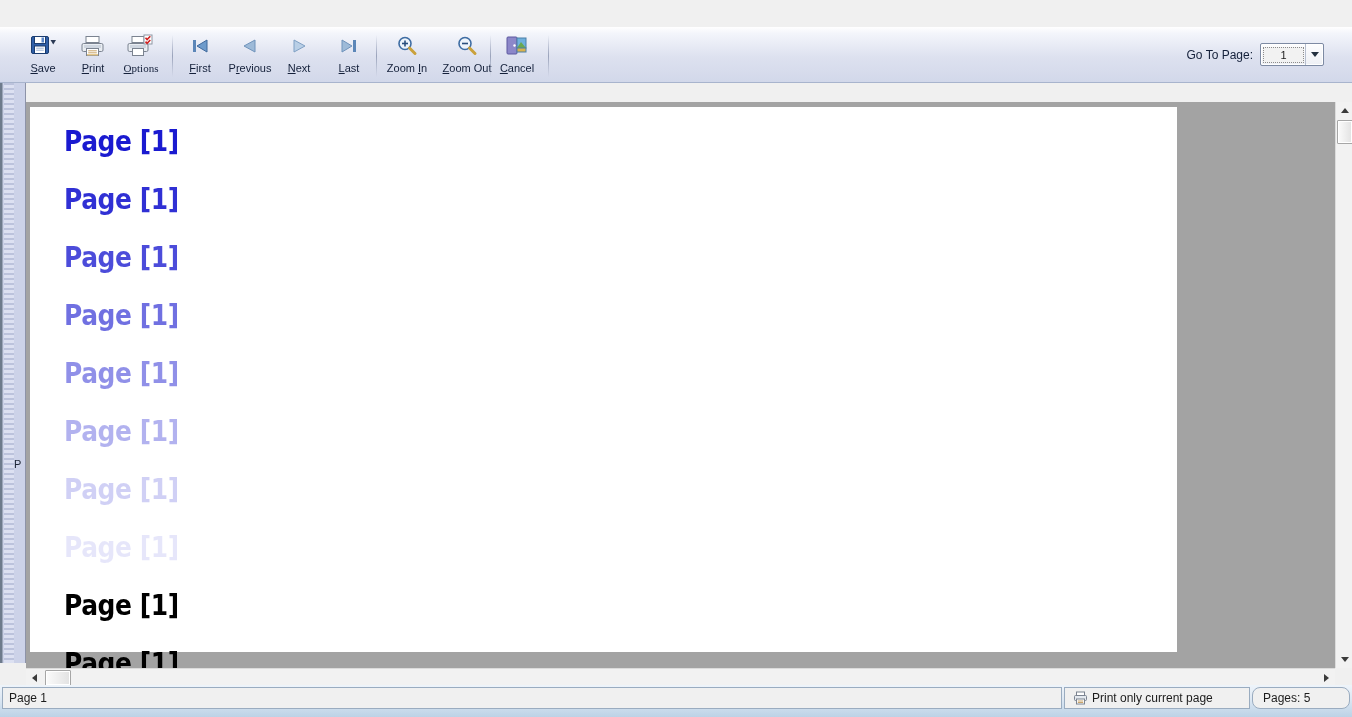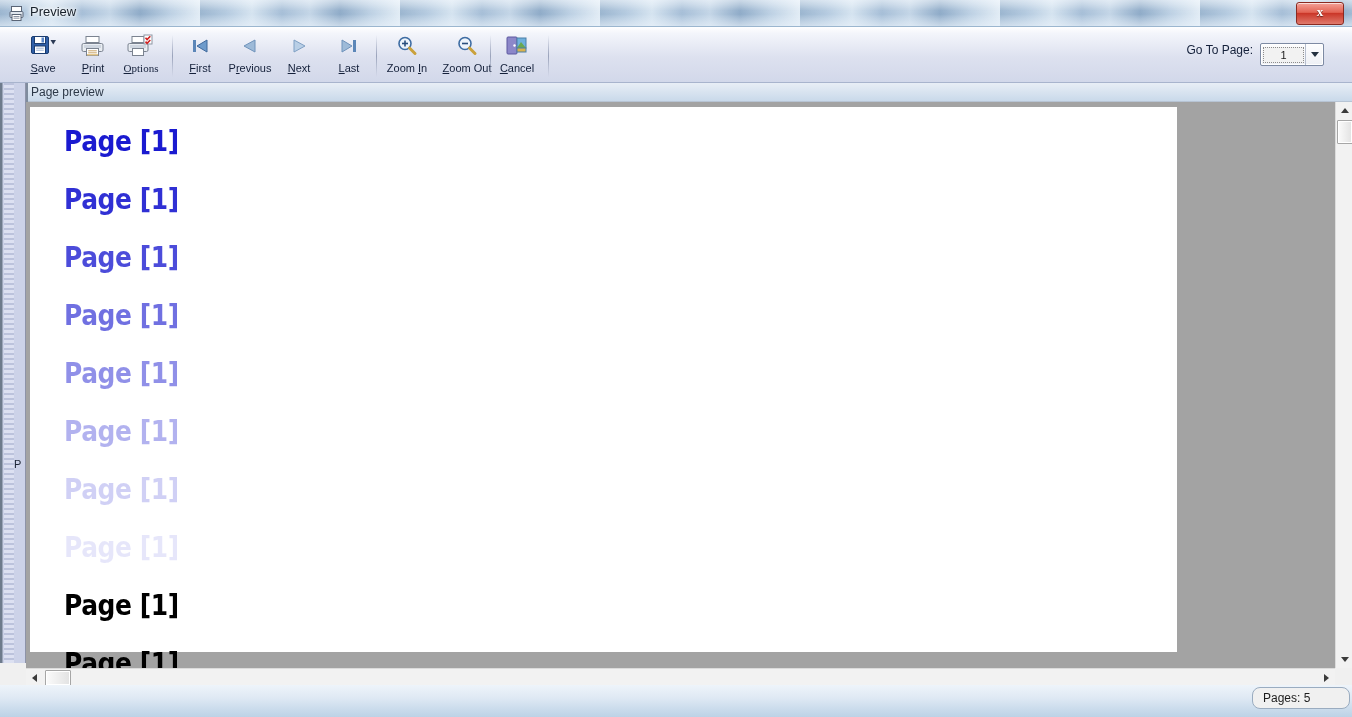--- a/index.html
+++ b/index.html
@@ -73,21 +73,21 @@
   .tb-lbl{
     font-size:11px;color:#14203a;margin-top:2px;line-height:12px;white-space:nowrap;
   }
   .tb-lbl u{text-decoration:underline;}
   .tb-sep{
     position:absolute;top:8px;width:1px;height:42px;
     background:linear-gradient(to bottom,rgba(150,158,180,0),#9aa3bb,rgba(150,158,180,0));
   }
 
   .gotopage{
-    position:absolute;right:28px;top:16px;display:flex;align-items:flex-start;gap:7px;
+    position:absolute;right:28px;top:16px;display:flex;align-items:center;gap:7px;
   }
   .gotopage .gt-lbl{font-size:12px;color:#14203a;white-space:nowrap;}
   .combo{
     width:62px;height:21px;border:1px solid #7d8aa3;border-radius:2px;
     background:linear-gradient(to bottom,#fdfdfe,#eef0f5);
     display:flex;align-items:center;position:relative;cursor:pointer;
     box-shadow:inset 0 0 0 1px #fff;
   }
   .combo .val{
     flex:1;text-align:center;font-size:11px;color:#1a1a1a;
@@ -202,39 +202,20 @@
     box-sizing:border-box;display:flex;align-items:center;
   }
   .sb-panel .txt{font-size:12px;color:#1c1c1c;padding-left:6px;white-space:nowrap;}
   .sb-printer-ico{margin-left:8px;margin-right:4px;display:flex;align-items:center;}
 </style>
 </head>
 <body>
 
 <div class="window">
 
-  <div class="titlebar">
-    <div class="glassblur"></div>
-
-    <span class="title-icon">
-      <svg width="17" height="17" viewBox="0 0 17 17">
-        <rect x="3.5" y="1.5" width="10" height="5" fill="#ffffff" stroke="#5a6576"></rect>
-        <rect x="2" y="6.5" width="13" height="6" rx="1" fill="#dfe6ee" stroke="#5a6576"></rect>
-        <rect x="4" y="9.5" width="9" height="6" fill="#ffffff" stroke="#5a6576"></rect>
-        <line x1="5.5" y1="11.5" x2="11.5" y2="11.5" stroke="#8a93a3"></line>
-        <line x1="5.5" y1="13.2" x2="11.5" y2="13.2" stroke="#8a93a3"></line>
-      </svg>
-    </span>
-
-    <span class="title-text">Preview</span>
-
-    <div class="close-btn">
-      <span class="x">x</span>
-    </div>
-  </div>
 
   <div class="toolbar">
     <div class="tb-inner">
 
       <div class="tb-btn" style="left:20px;width:46px;">
         <span class="tb-ico">
           <svg width="26" height="24" viewBox="0 0 26 24">
             <rect x="1.5" y="2.5" width="17" height="17" rx="1.5" fill="#2f5fa8" stroke="#1b3d70"></rect>
             <rect x="4.5" y="2.5" width="11" height="7" fill="#ffffff" stroke="#1b3d70"></rect>
             <rect x="11.5" y="3.5" width="2.5" height="5" fill="#5b87c9"></rect>
@@ -372,24 +353,20 @@
     </div>
   </div>
 
   <div class="leftstrip">
     <div class="hatch"></div>
     <span class="p-label">P</span>
   </div>
 
   <div class="preview-wrap">
 
-    <div class="pp-header">
-      <div class="leftrule"></div>
-      <span class="lbl">Page preview</span>
-    </div>
 
     <div class="scroll-area">
       <div class="paper">
         <div class="pagelines">
           <div class="pline" style="color: rgb(26, 26, 208); opacity: 1;">Page [1]</div>
           <div class="pline" style="color: rgb(26, 26, 208); opacity: 0.9;">Page [1]</div>
           <div class="pline" style="color: rgb(26, 26, 208); opacity: 0.78;">Page [1]</div>
           <div class="pline" style="color: rgb(26, 26, 208); opacity: 0.62;">Page [1]</div>
           <div class="pline" style="color: rgb(26, 26, 208); opacity: 0.48;">Page [1]</div>
           <div class="pline" style="color: rgb(26, 26, 208); opacity: 0.33;">Page [1]</div>
@@ -418,18 +395,33 @@
       <div class="sb-thumb" style="left:19px;top:1px;width:24px;height:14px;"></div>
       <div class="sb-btn" style="right:0;top:0;">
           <i class="tri tri-right"></i>
         </div>
     </div>
 
     <div class="sb-corner"></div>
   </div>
 
   <div class="statusbar">
+    <div class="sb-panel" style="left:2px;width:1060px;">
+      <span class="txt">Page 1</span>
+    </div>
+    <div class="sb-panel" style="left:1064px;width:186px;">
+      <span class="sb-printer-ico">
+        <svg width="15" height="14" viewBox="0 0 15 14">
+          <rect x="3.5" y="1" width="8" height="3.5" fill="#ffffff" stroke="#7b8390"></rect>
+          <rect x="1.5" y="4.5" width="12" height="5" rx="1" fill="#e4e9ef" stroke="#7b8390"></rect>
+          <rect x="3.5" y="8" width="8" height="5" fill="#ffffff" stroke="#7b8390"></rect>
+          <line x1="4.8" y1="10" x2="10.2" y2="10" stroke="#c9a46a"></line>
+          <line x1="4.8" y1="11.5" x2="10.2" y2="11.5" stroke="#c9a46a"></line>
+        </svg>
+      </span>
+      <span class="txt" style="padding-left:0;">Print only current page</span>
+    </div>
     <div class="sb-panel" style="left:1252px;width:98px;border-radius:8px;">
       <span class="txt" style="padding-left:10px;">Pages: 5</span>
     </div>
   </div>
 
 </div>
 
 </body></html>

